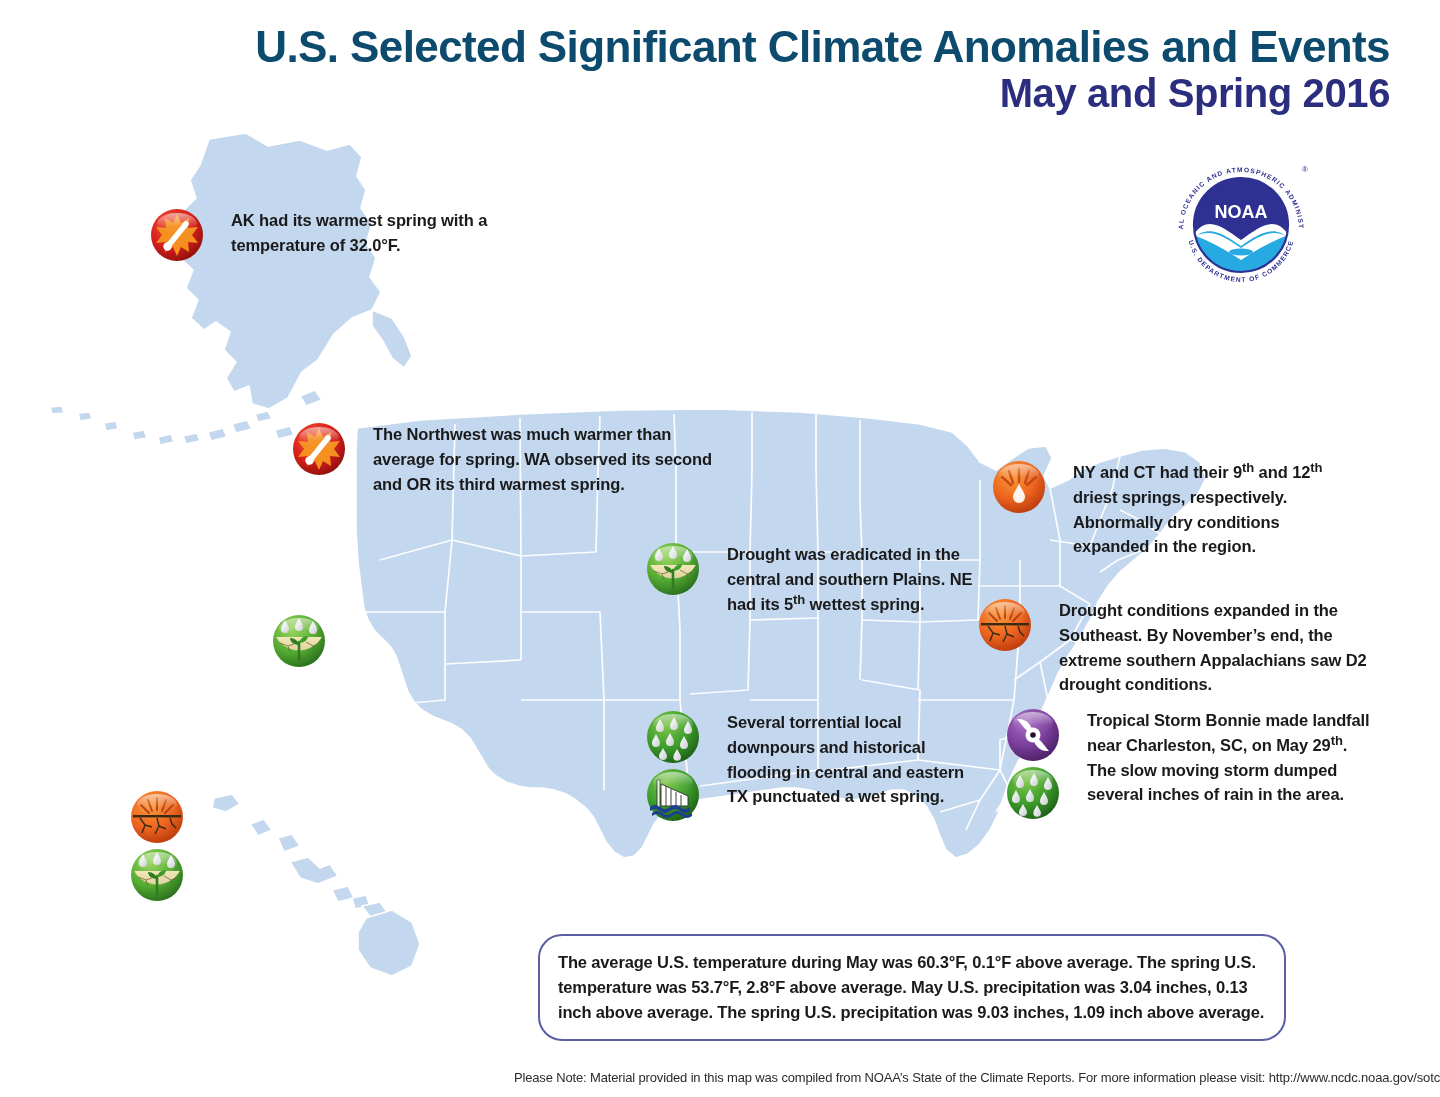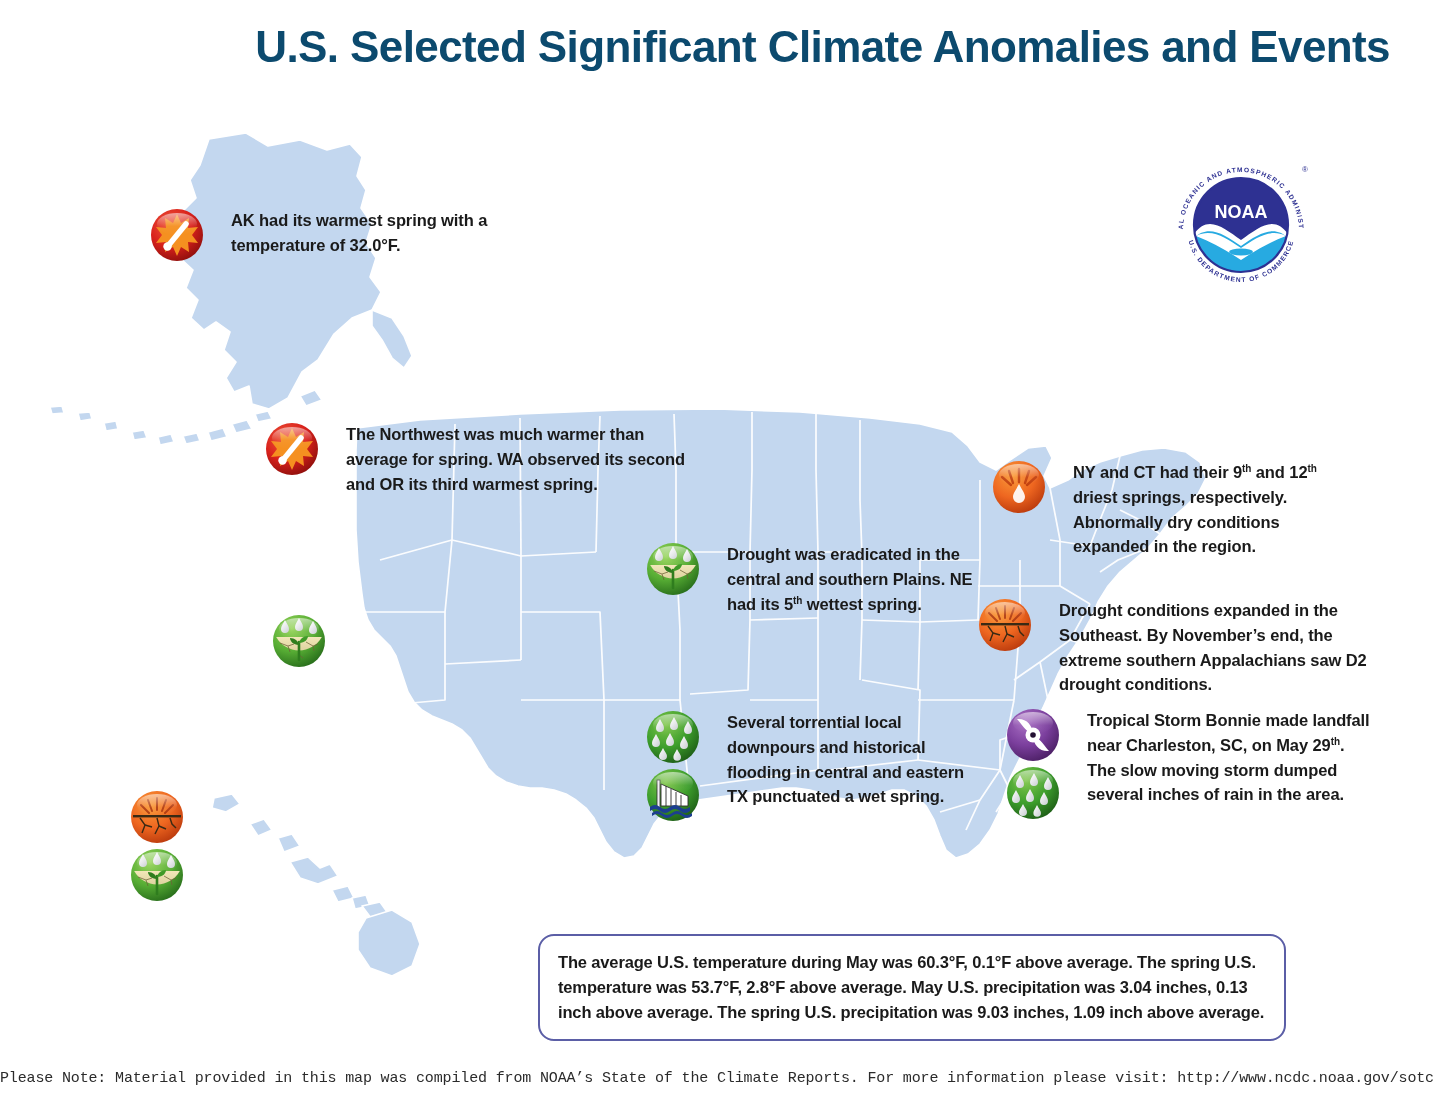--- a/index.html
+++ b/index.html
@@ -20,53 +20,53 @@
   
   #noaa-logo{position:absolute;left:1166px;top:148px;width:150px;height:150px;}
 
   
   .callout{position:absolute;display:flex;align-items:flex-start;gap:16px;}
   .callout .icons{display:flex;flex-direction:column;flex:none;}
   .callout .icon{width:58px;height:58px;flex:none;}
   .callout .ctext{font-size:16.5px;font-weight:bold;color:#1a1a1a;
                   line-height:1.50;margin-left:9px;padding-top:2px;
                   letter-spacing:-0.1px;}
-  .callout .ctext sup{font-size:10px;vertical-align:super;line-height:0;}
+  .callout .ctext sup{font-size:13px;vertical-align:super;line-height:0;}
 
   
   #callout-alaska        {left:148px;top:206px;width:400px;}
-  #callout-northwest     {left:263px;top:420px;width:430px;justify-content:space-between;}
+  #callout-northwest     {left:290px;top:420px;width:430px;justify-content:space-between;}
   #callout-nvca          {left:270px;top:612px;width:400px;}
   #callout-hawaii        {left:128px;top:788px;width:390px;}
   #callout-plains        {left:644px;top:540px;width:330px;}
   #callout-texas         {left:644px;top:708px;width:330px;}
   #callout-nyct          {left:990px;top:458px;width:370px;}
   #callout-southeast     {left:976px;top:596px;width:400px;}
   #callout-bonnie        {left:1004px;top:706px;width:370px;}
 
   #callout-alaska .ctext    {width:300px;}
   #callout-northwest .ctext {width:360px;}
   #callout-nvca .ctext      {width:320px;}
   #callout-hawaii .ctext    {width:300px;}
   #callout-plains .ctext    {width:268px;}
   #callout-texas .ctext     {width:262px;}
   #callout-nyct .ctext      {width:300px;}
   #callout-southeast .ctext {width:340px;}
   #callout-bonnie .ctext    {width:300px;}
 
   
   #summary-box{position:absolute;left:538px;top:934px;width:748px;
-               border:2px solid #5b5ea6;border-radius:16px;
+               border:2px solid #5b5ea6;border-radius:24px;
                box-sizing:border-box;padding:14px 16px 14px 18px;background:#fff;}
   #summary-text{font-size:16.5px;font-weight:bold;color:#1a1a1a;line-height:1.52;
                 letter-spacing:-0.15px;}
 
   
-  #footer-note{position:absolute;left:0;top:1070px;width:1440px;text-align:left;
-               font-size:15px;color:#2b2b2b;letter-spacing:-0.15px;font-family:Liberation Mono, monospace;}
+  #footer-note{position:absolute;left:0;top:1070px;width:1440px;text-align:right;
+               font-size:13px;color:#2b2b2b;letter-spacing:-0.15px;}
 </style>
 </head>
 <body>
 
 <div id="map-layer">
   <svg viewBox="0 0 1440 1097" xmlns="http://www.w3.org/2000/svg">
     <defs>
 
       <radialGradient id="gRed" cx="38%" cy="30%" r="75%">
         <stop offset="0%" stop-color="#f05a3c"></stop>
@@ -216,20 +216,21 @@
         <path d="M1120,456 L1112,490 L1100,520 L1090,546"></path>
         <path d="M1090,546 L1050,540"></path>
         <path d="M1160,534 L1140,520 L1120,510"></path>
       </g>
     </g>
   </svg>
 </div>
 
 <div id="title-block">
   <div id="title-line1">U.S. Selected Significant Climate Anomalies and Events</div>
+  <div id="title-line2">May and Spring 2016</div>
 </div>
 
 <div id="noaa-logo">
   <svg viewBox="0 0 150 150" xmlns="http://www.w3.org/2000/svg">
     <defs>
       <path id="arcTop" d="M 17,82 A 58,58 0 0 1 133,82" fill="none"></path>
       <path id="arcBot" d="M 21,80 A 54,54 0 0 0 129,80" fill="none"></path>
       <clipPath id="logoClip">
           <circle cx="75" cy="77" r="47"></circle>
         </clipPath>

